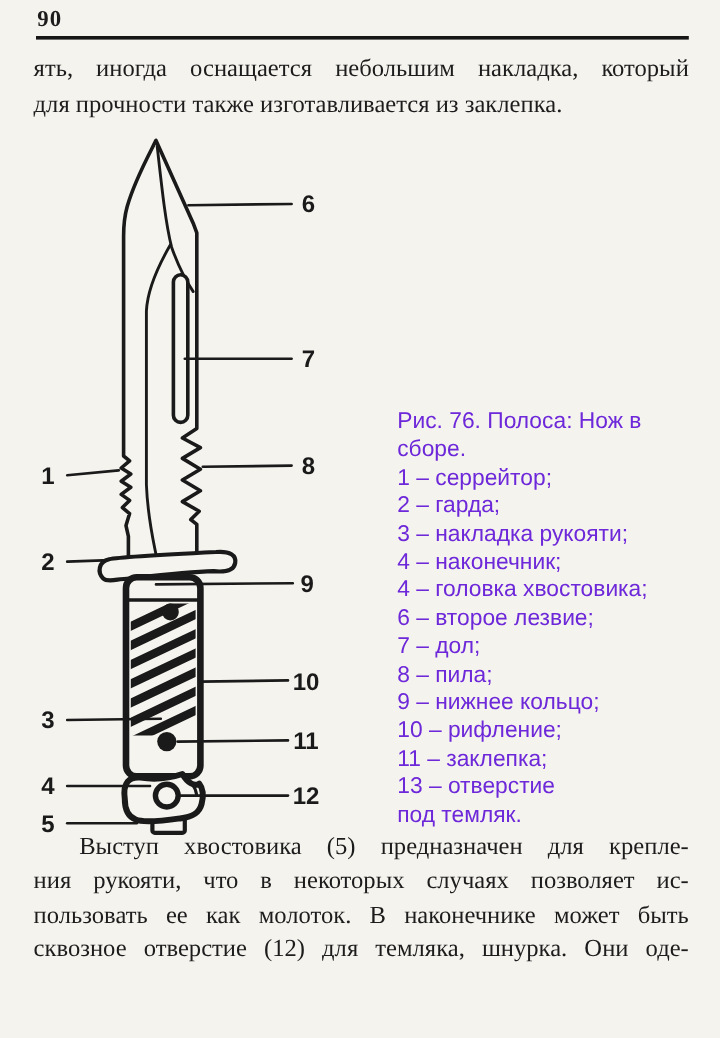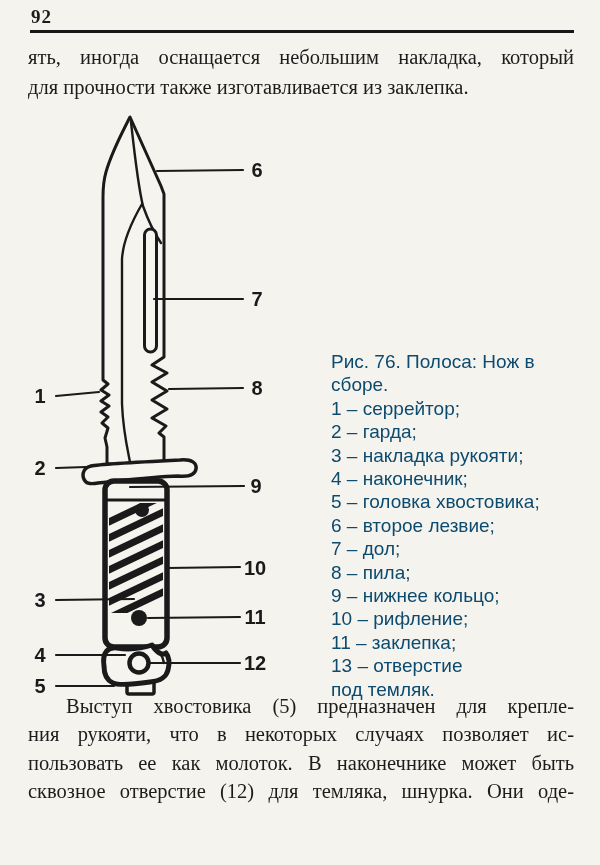--- a/index.html
+++ b/index.html
@@ -19,41 +19,41 @@
   .par { position:absolute; left:28px; width:546px; }
   .par .line {
     text-align:justify; text-align-last:justify;
     white-space:normal;
   }
   .intro { top:42px; font-size:20.5px; line-height:30px; }
   .intro .line:last-child { text-align-last:auto; }
   .body-par { top:692px; font-size:20.5px; line-height:28.4px; }
   .body-par .line:first-child { text-indent:38px; }
   .caption-block {
-    position:absolute; left:331px; top:350px; width:216px;
+    position:absolute; left:331px; top:340px; width:216px;
     font-family:"Liberation Sans", sans-serif;
-    font-size:19px; line-height:23.4px; color:#0c4a6e;
+    font-size:19px; line-height:23.4px; color:#6d28d9;
   }
   .legend { margin-top:0; }
   .figure-svg { position:absolute; left:0; top:100px; }
   .figure-svg .stroke { stroke:#1a1a1a; fill:none; stroke-linecap:round; stroke-linejoin:round; }
   .figure-svg .paperfill { fill:#f6f4ef; }
   .figure-svg .inkfill { fill:#1a1a1a; stroke:none; }
   .callout {
     font-family:"Liberation Sans", sans-serif;
     font-weight:700; font-size:20px; fill:#1a1a1a;
     text-anchor:middle;
   }
 </style>
 </head>
 <body>
 
 <div class="page">
 
-  <div class="pageno">92</div>
+  <div class="pageno">90</div>
   <div class="rule"></div>
 
   <div class="par intro">
       <div class="line">ять, иногда оснащается небольшим накладка, который</div>
       <div class="line">для прочности также изготавливается из заклепка.</div>
     </div>
 
   <svg class="figure-svg" width="300" height="620" viewBox="0 100 300 620">
     <defs>
       <clipPath id="gripClip">
@@ -123,21 +123,21 @@
     <text class="callout" x="255" y="670">12</text>
   </svg>
 
   <div class="caption-block">
     <div class="caption">Рис. 76. Полоса: Нож в сборе.</div>
     <div class="legend">
         <div class="legend-item">1 – серрейтор;</div>
         <div class="legend-item">2 – гарда;</div>
         <div class="legend-item">3 – накладка рукояти;</div>
         <div class="legend-item">4 – наконечник;</div>
-        <div class="legend-item">5 – головка хвостовика;</div>
+        <div class="legend-item">4 – головка хвостовика;</div>
         <div class="legend-item">6 – второе лезвие;</div>
         <div class="legend-item">7 – дол;</div>
         <div class="legend-item">8 – пила;</div>
         <div class="legend-item">9 – нижнее кольцо;</div>
         <div class="legend-item">10 – рифление;</div>
         <div class="legend-item">11 – заклепка;</div>
         <div class="legend-item">13 – отверстие</div>
         <div class="legend-item">под темляк.</div>
       </div>
   </div>

